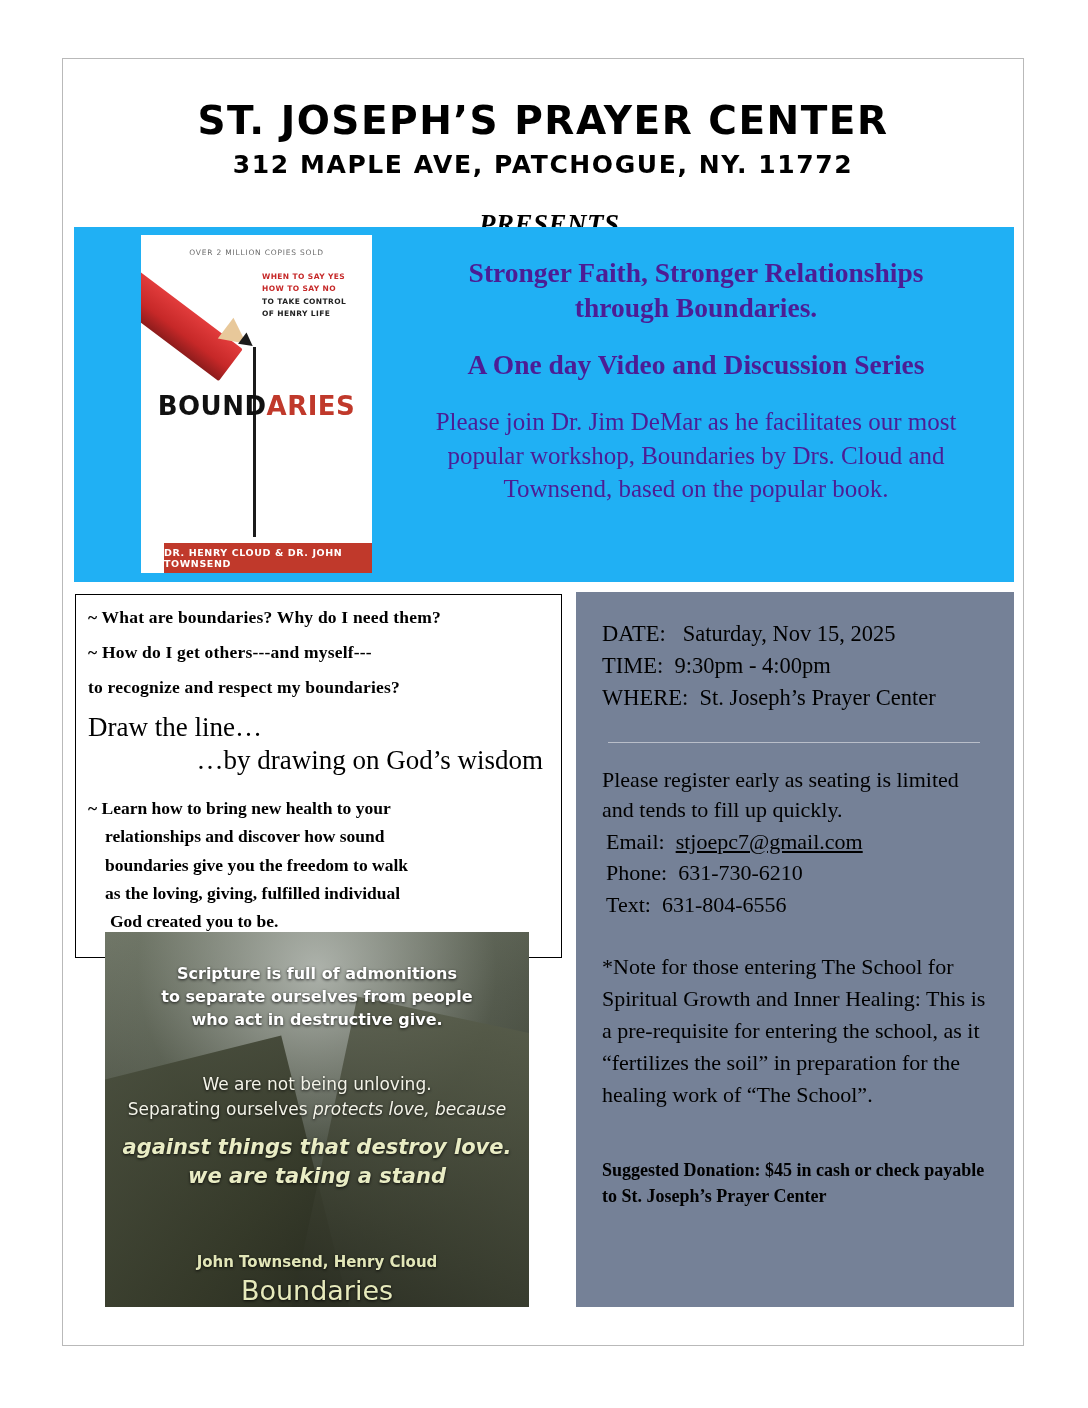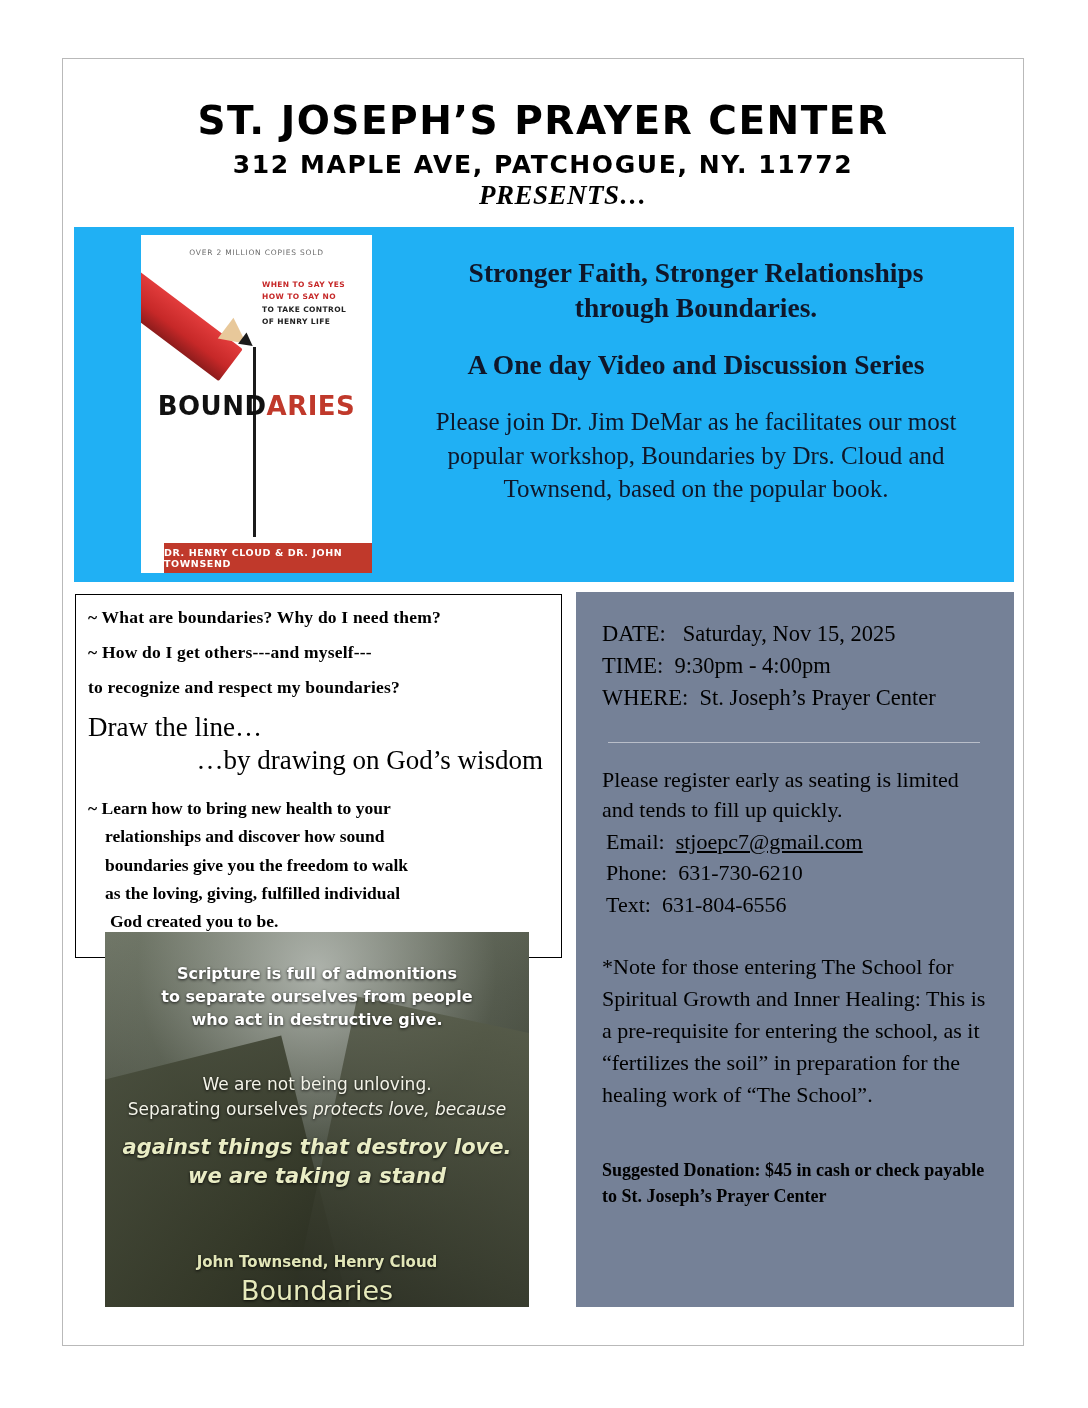--- a/index.html
+++ b/index.html
@@ -44,21 +44,21 @@
     color: #000;
     margin-top: 8px;
   }
   .presents {
     text-align: center;
     font-family: "Liberation Serif", serif;
     font-style: italic;
     font-weight: bold;
     font-size: 27px;
     letter-spacing: 0.5px;
-    margin-top: 1px;
+    margin-top: 30px;
     margin-left: 40px;
   }
   
   .banner {
     position: absolute;
     left: 11px;
     top: 168px;
     width: 940px;
     height: 355px;
     background: #20b0f4;
@@ -123,21 +123,21 @@
     position: absolute;
     left: 112px;
     top: 112px;
     width: 3px;
     height: 190px;
     background: #1b1b1b;
   }
   .book-sub {
     position: absolute;
     right: 14px;
-    top: 44px;
+    top: 36px;
     width: 96px;
     text-align: left;
     font-family: "DejaVu Sans", sans-serif;
     font-size: 7.5px;
     line-height: 1.65;
     letter-spacing: 0.4px;
     color: #222;
     font-weight: bold;
   }
   .book-sub .red { color: #c62828; }
@@ -167,21 +167,21 @@
     font-weight: bold;
     letter-spacing: 0.6px;
     display: flex;
     align-items: center;
     justify-content: center;
     margin-left: 23px;
   }
   .banner-text {
     flex: 1;
     padding: 28px 22px 0 28px;
-    color: #0f172a;
+    color: #4c1d95;
     text-align: center;
   }
   .banner-head {
     font-family: "Liberation Serif", serif;
     font-weight: bold;
     font-size: 27.5px;
     line-height: 1.28;
   }
   .banner-head2 {
     font-family: "Liberation Serif", serif;

